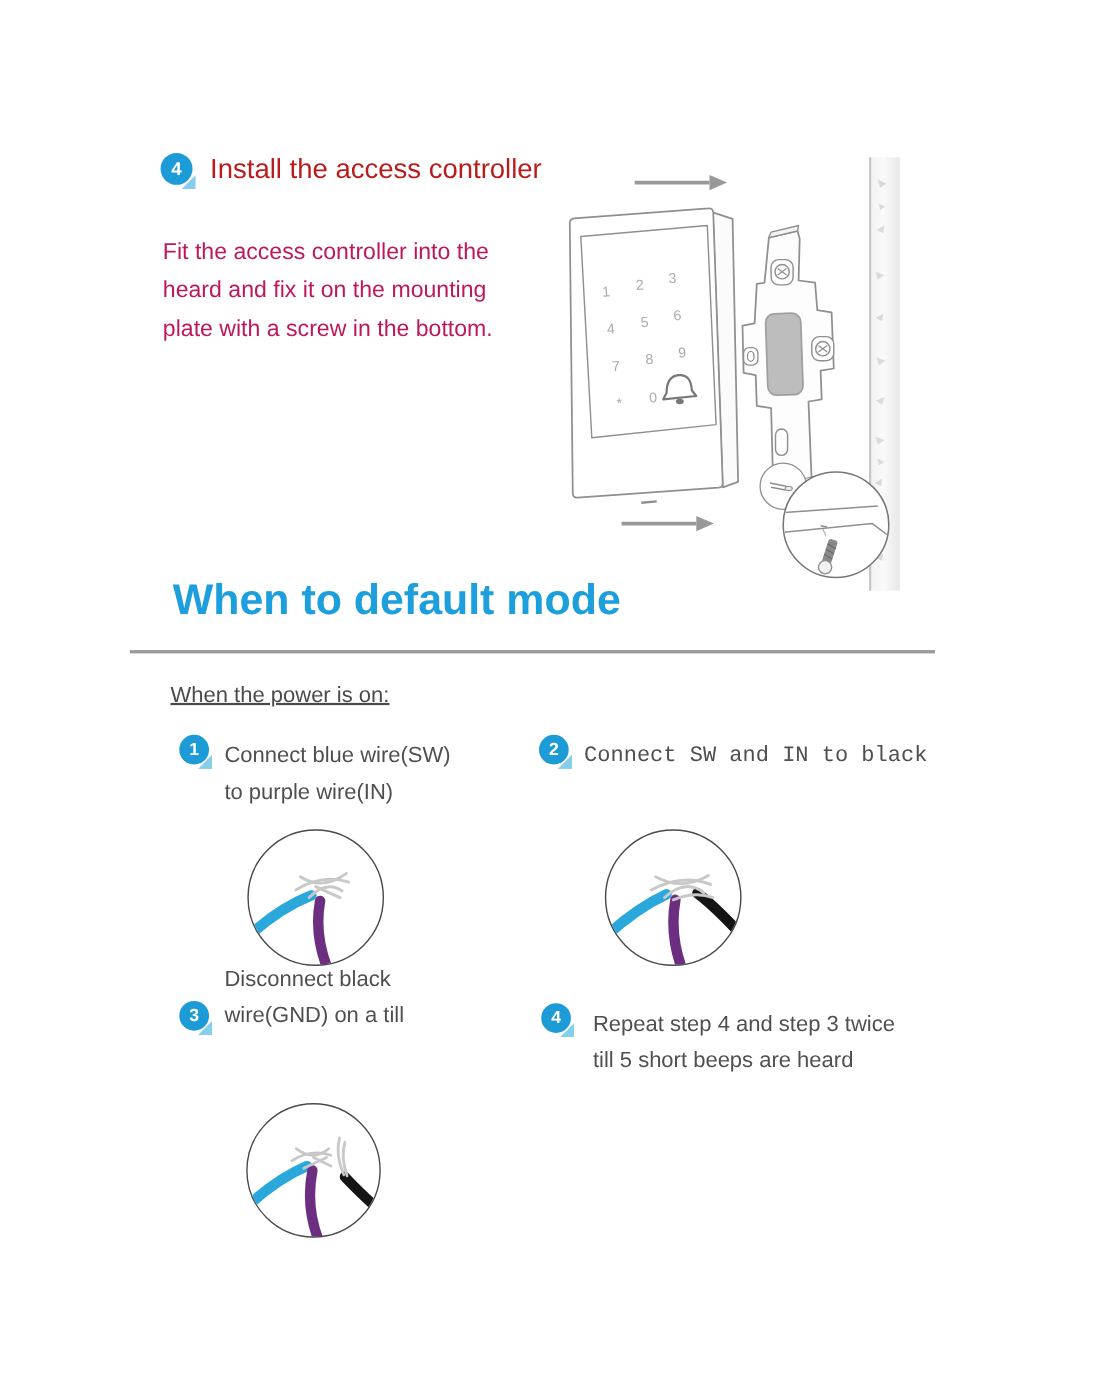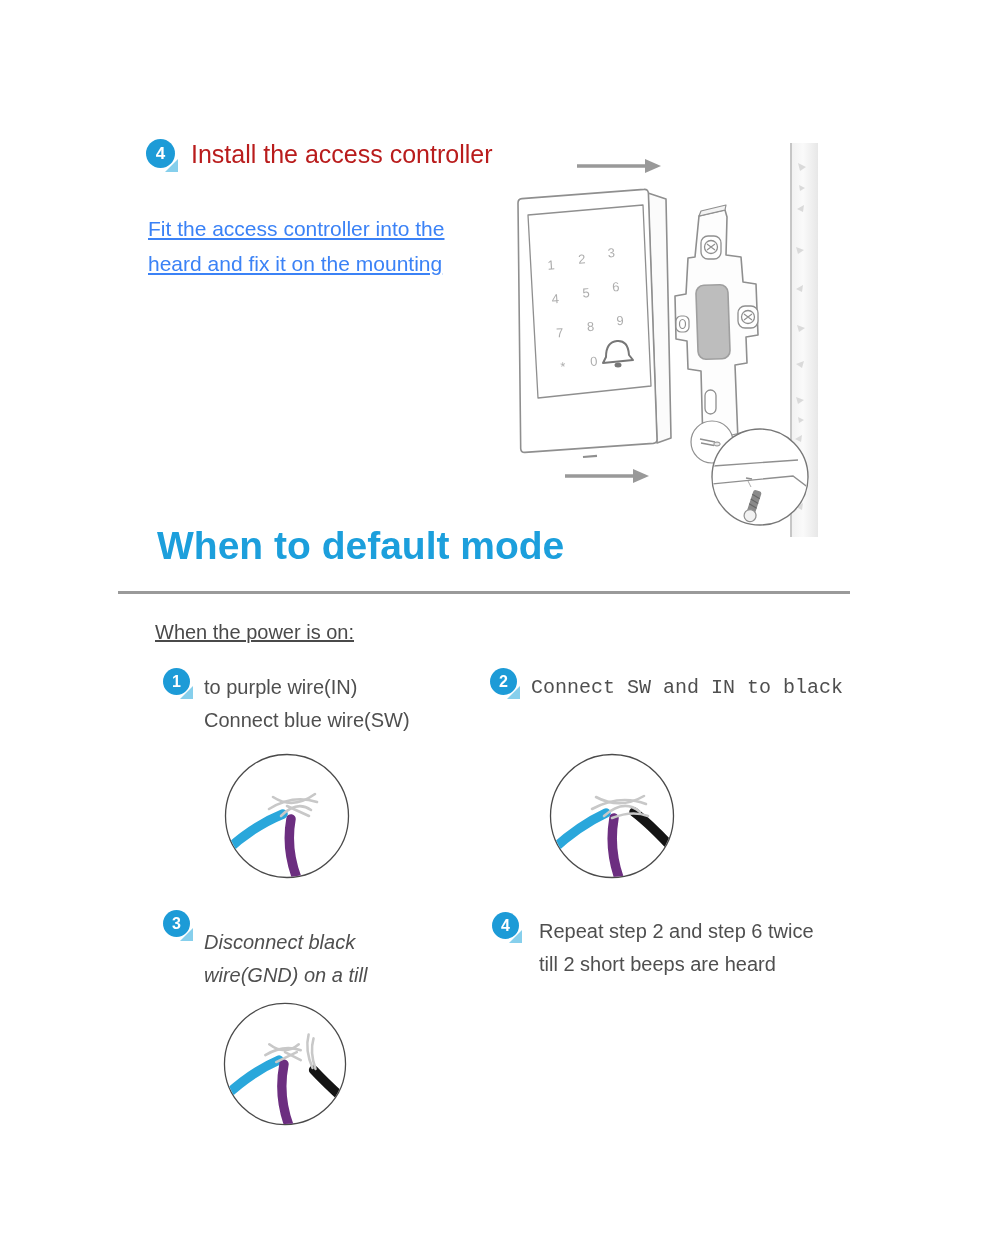--- a/index.html
+++ b/index.html
@@ -14,35 +14,35 @@
     display:flex; align-items:center; justify-content:center; z-index:2;
   }
   .badge::after {
     content:""; position:absolute; right:-3px; bottom:-4px; width:13px; height:13px;
     background:#86CFEC; clip-path:polygon(0 100%, 100% 0, 100% 100%);
     z-index:-1;
   }
   .badge.lg { width:29px; height:29px; font-size:17px; }
 
   .install-title { position:absolute; left:191px; top:140px; font-size:25px; color:#b91c1c; }
-  .install-body  { position:absolute; left:148px; top:211px; font-size:21px; line-height:35px; color:#3b82f6;text-decoration:underline; }
+  .install-body  { position:absolute; left:148px; top:211px; font-size:21px; line-height:35px; color:#be185d; }
   .install-body div { white-space:nowrap; }
 
   .reset-heading {
     position:absolute; left:157px; top:524px; font-size:39px; font-weight:bold;
     color:#1C9FDC; letter-spacing:0px;
   }
   .divider { position:absolute; left:118px; top:591px; width:732px; height:3px; background:#9a9a9a; }
   .reset-intro { position:absolute; left:155px; top:621px; font-size:20px; color:#4a4a4a;text-decoration:underline; }
 
   .step-text { position:absolute; font-size:20px; line-height:33px; color:#4f4f4f; }
   .step-text div { white-space:nowrap; }
   #step1-text { left:204px; top:671px; }
   #step2-text { left:531px; top:671px;font-family:Liberation Mono, monospace; }
-  #step3-text { left:204px; top:926px;font-style:italic; }
+  #step3-text { left:204px; top:874px; }
   #step4-text { left:539px; top:915px; }
   #step1-badge { left:163px; top:668px; }
   #step2-badge { left:490px; top:668px; }
   #step3-badge { left:163px; top:910px; }
   #step4-badge { left:492px; top:912px; }
   #install-badge { left:146px; top:139px; }
 
   .wire-circle { position:absolute; width:128px; height:128px; }
   #wire1 { left:223px; top:752px; }
   #wire2 { left:548px; top:752px; }
@@ -56,20 +56,21 @@
 
 <div class="page">
 
   <div class="badge lg" id="install-badge">
     <span>4</span>
   </div>
   <div class="install-title">Install the access controller</div>
   <div class="install-body">
     <div>Fit the access controller into the</div>
     <div>heard and fix it on the mounting</div>
+    <div>plate with a screw in the bottom.</div>
   </div>
 
   <svg class="diagram" viewBox="0 0 340 410">
     <defs>
       <linearGradient id="wallg" x1="0" y1="0" x2="1" y2="0">
         <stop offset="0" stop-color="#f1f1f1"></stop>
         <stop offset="0.45" stop-color="#fafafa"></stop>
         <stop offset="1" stop-color="#e7e7e7"></stop>
       </linearGradient>
       <clipPath id="magclip">
@@ -181,22 +182,22 @@
   </svg>
 
   <div class="reset-heading">When to default mode</div>
   <div class="divider"></div>
   <div class="reset-intro">When the power is on:</div>
 
   <div class="badge" id="step1-badge">
     <span>1</span>
   </div>
   <div class="step-text" id="step1-text">
+    <div>Connect blue wire(SW)</div>
     <div>to purple wire(IN)</div>
-    <div>Connect blue wire(SW)</div>
   </div>
 
   <div class="badge" id="step2-badge">
     <span>2</span>
   </div>
   <div class="step-text" id="step2-text">
     <div>Connect SW and IN to black</div>
   </div>
 
   <svg class="wire-circle" id="wire1" viewBox="0 0 128 128">
@@ -243,22 +244,22 @@
   </div>
   <div class="step-text" id="step3-text">
     <div>Disconnect black</div>
     <div>wire(GND) on a till</div>
   </div>
 
   <div class="badge" id="step4-badge">
     <span>4</span>
   </div>
   <div class="step-text" id="step4-text">
-    <div>Repeat step 2 and step 6 twice</div>
-    <div>till 2 short beeps are heard</div>
+    <div>Repeat step 4 and step 3 twice</div>
+    <div>till 5 short beeps are heard</div>
   </div>
 
   <svg class="wire-circle" id="wire3" viewBox="0 0 128 128">
     <defs>
         <clipPath id="wc3">
           <circle cx="64" cy="64" r="61"></circle>
         </clipPath>
       </defs>
     <circle cx="64" cy="64" r="61.5" fill="#fff" stroke="#4a4a4a" stroke-width="1.3"></circle>
     <g clip-path="url(#wc3)" fill="none" stroke-linecap="round">

